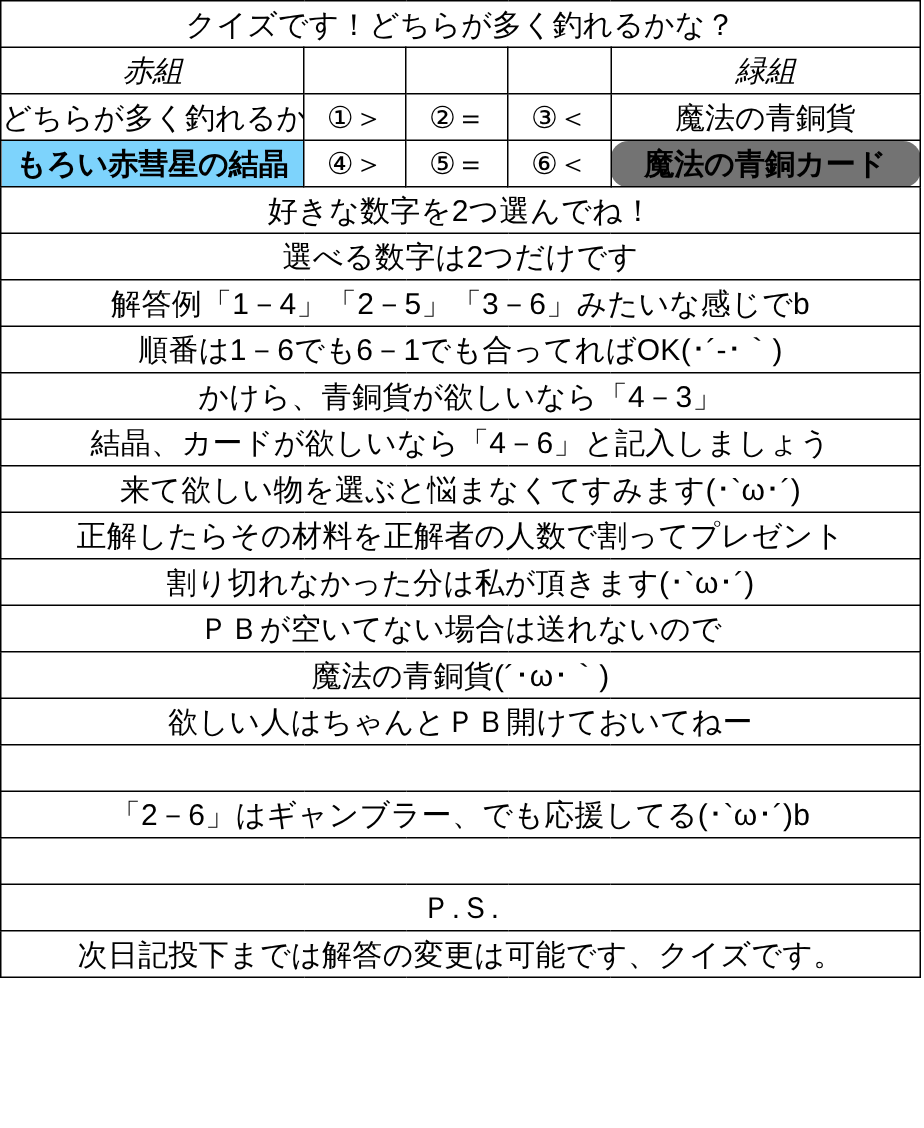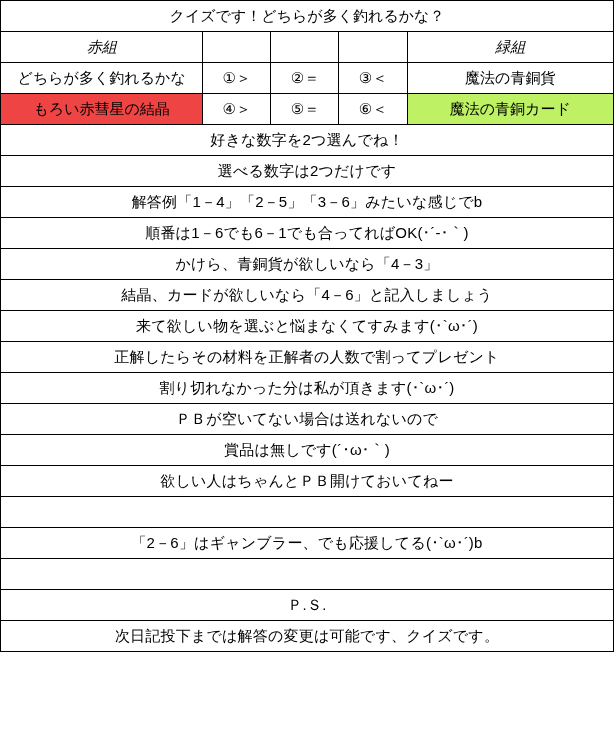--- a/index.html
+++ b/index.html
@@ -17,50 +17,51 @@
   table.sheet {
     width: 614px;
     margin: 0;
     border-collapse: collapse;
     table-layout: fixed;
   }
   table.sheet td {
     border: 1px solid #000000;
     text-align: center;
     vertical-align: middle;
-    font-size: 15px;
+    font-size: 20px;
     padding: 0;
     height: 30px;
     white-space: nowrap;
     overflow: hidden;
   }
   td.title-cell {
     font-size: 15px;
     height: 30px;
   }
   td.team-head {
     font-size: 15px;
     height: 28px;
     font-style: italic;
   }
   td.item-red-1 {
     font-size: 15px;
     height: 28px;
   }
   td.item-red-2 {
-    background: #ef4444;
+    background: #7dd3fc;
     font-size: 15px;
-    font-weight: normal;
+    font-weight: bold;
     height: 28px;
   }
   td.item-green-2 {
-    background: #bef264;
+    background: #737373;
     font-size: 15px;
-    font-weight: normal;
+    font-weight: bold;
     height: 28px;
+    border-radius: 12px;
   }
   td.num {
     font-size: 14px;
     height: 28px;
   }
   td.note {
     font-size: 14px;
     height: 35px;
     letter-spacing: 0.2px;
   }
@@ -133,21 +134,21 @@
     <tr>
       <td class="note" colspan="5">正解したらその材料を正解者の人数で割ってプレゼント</td>
     </tr>
     <tr>
       <td class="note" colspan="5">割り切れなかった分は私が頂きます(･`ω･´)</td>
     </tr>
     <tr>
       <td class="note" colspan="5">ＰＢが空いてない場合は送れないので</td>
     </tr>
     <tr>
-      <td class="note" colspan="5">賞品は無しです(´･ω･｀)</td>
+      <td class="note" colspan="5">魔法の青銅貨(´･ω･｀)</td>
     </tr>
     <tr>
       <td class="note" colspan="5">欲しい人はちゃんとＰＢ開けておいてねー</td>
     </tr>
     <tr>
       <td class="note note-blank" colspan="5"></td>
     </tr>
     <tr>
       <td class="note" colspan="5">「2－6」はギャンブラー、でも応援してる(･`ω･´)b</td>
     </tr>

